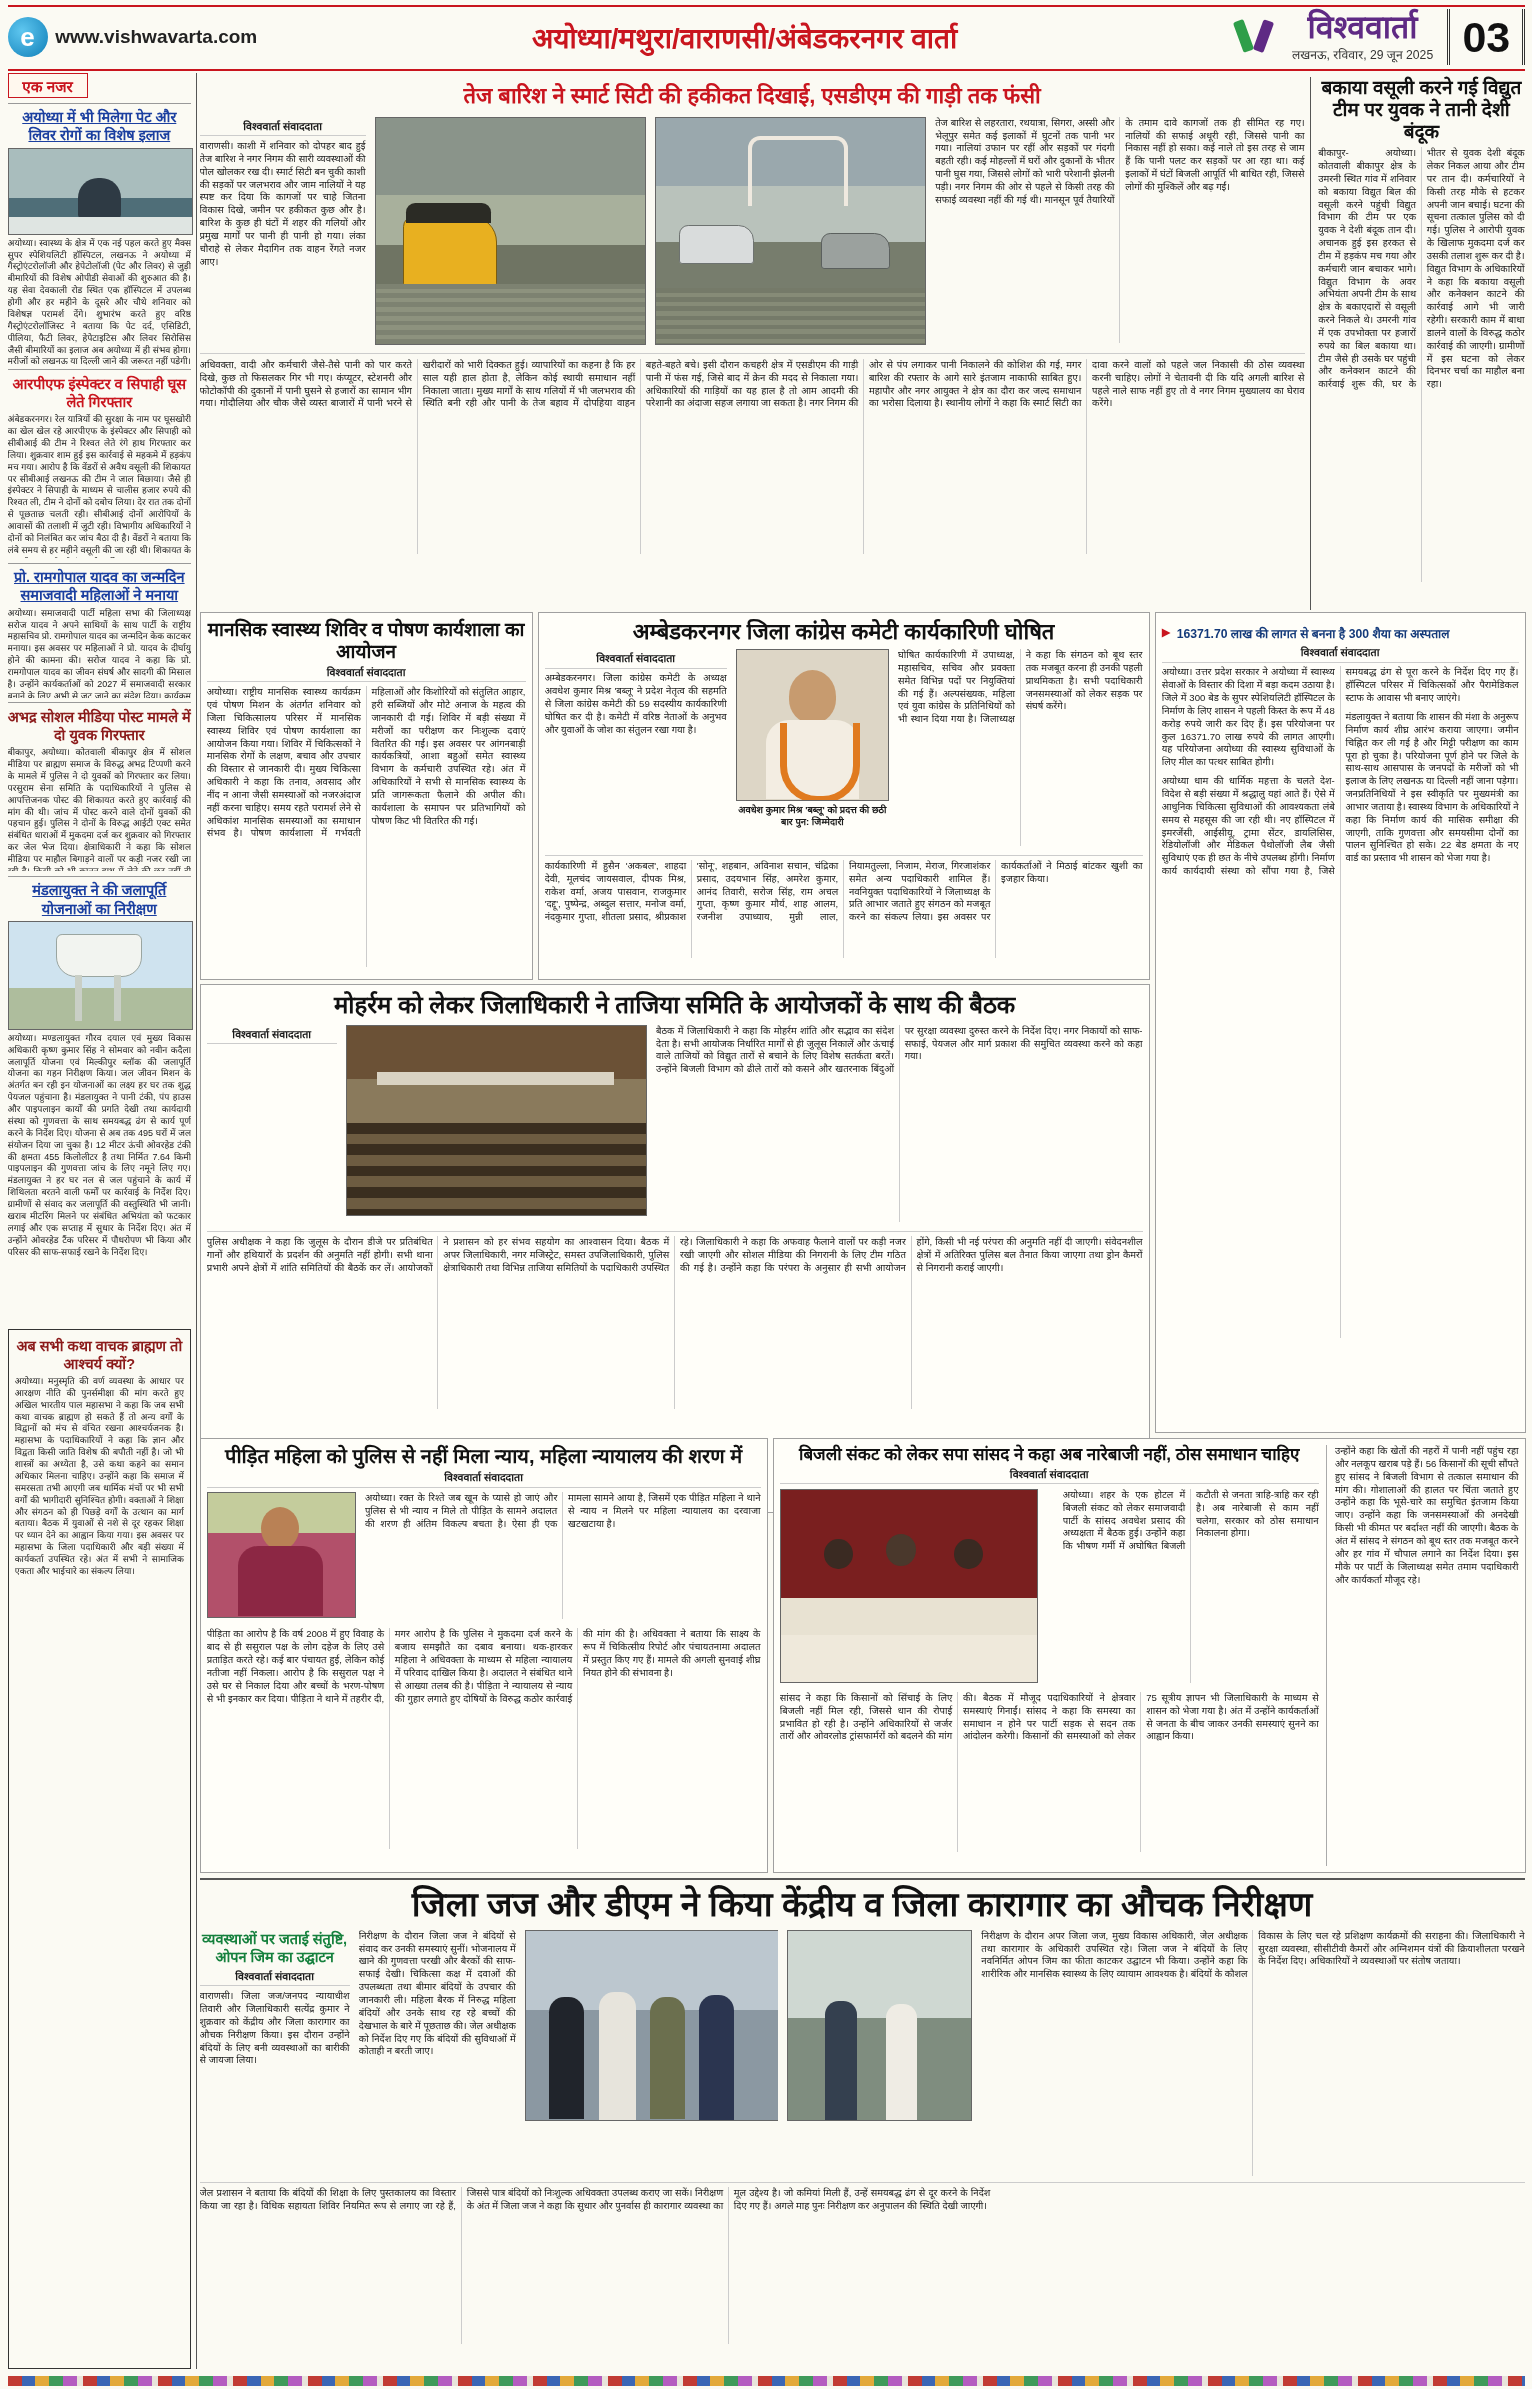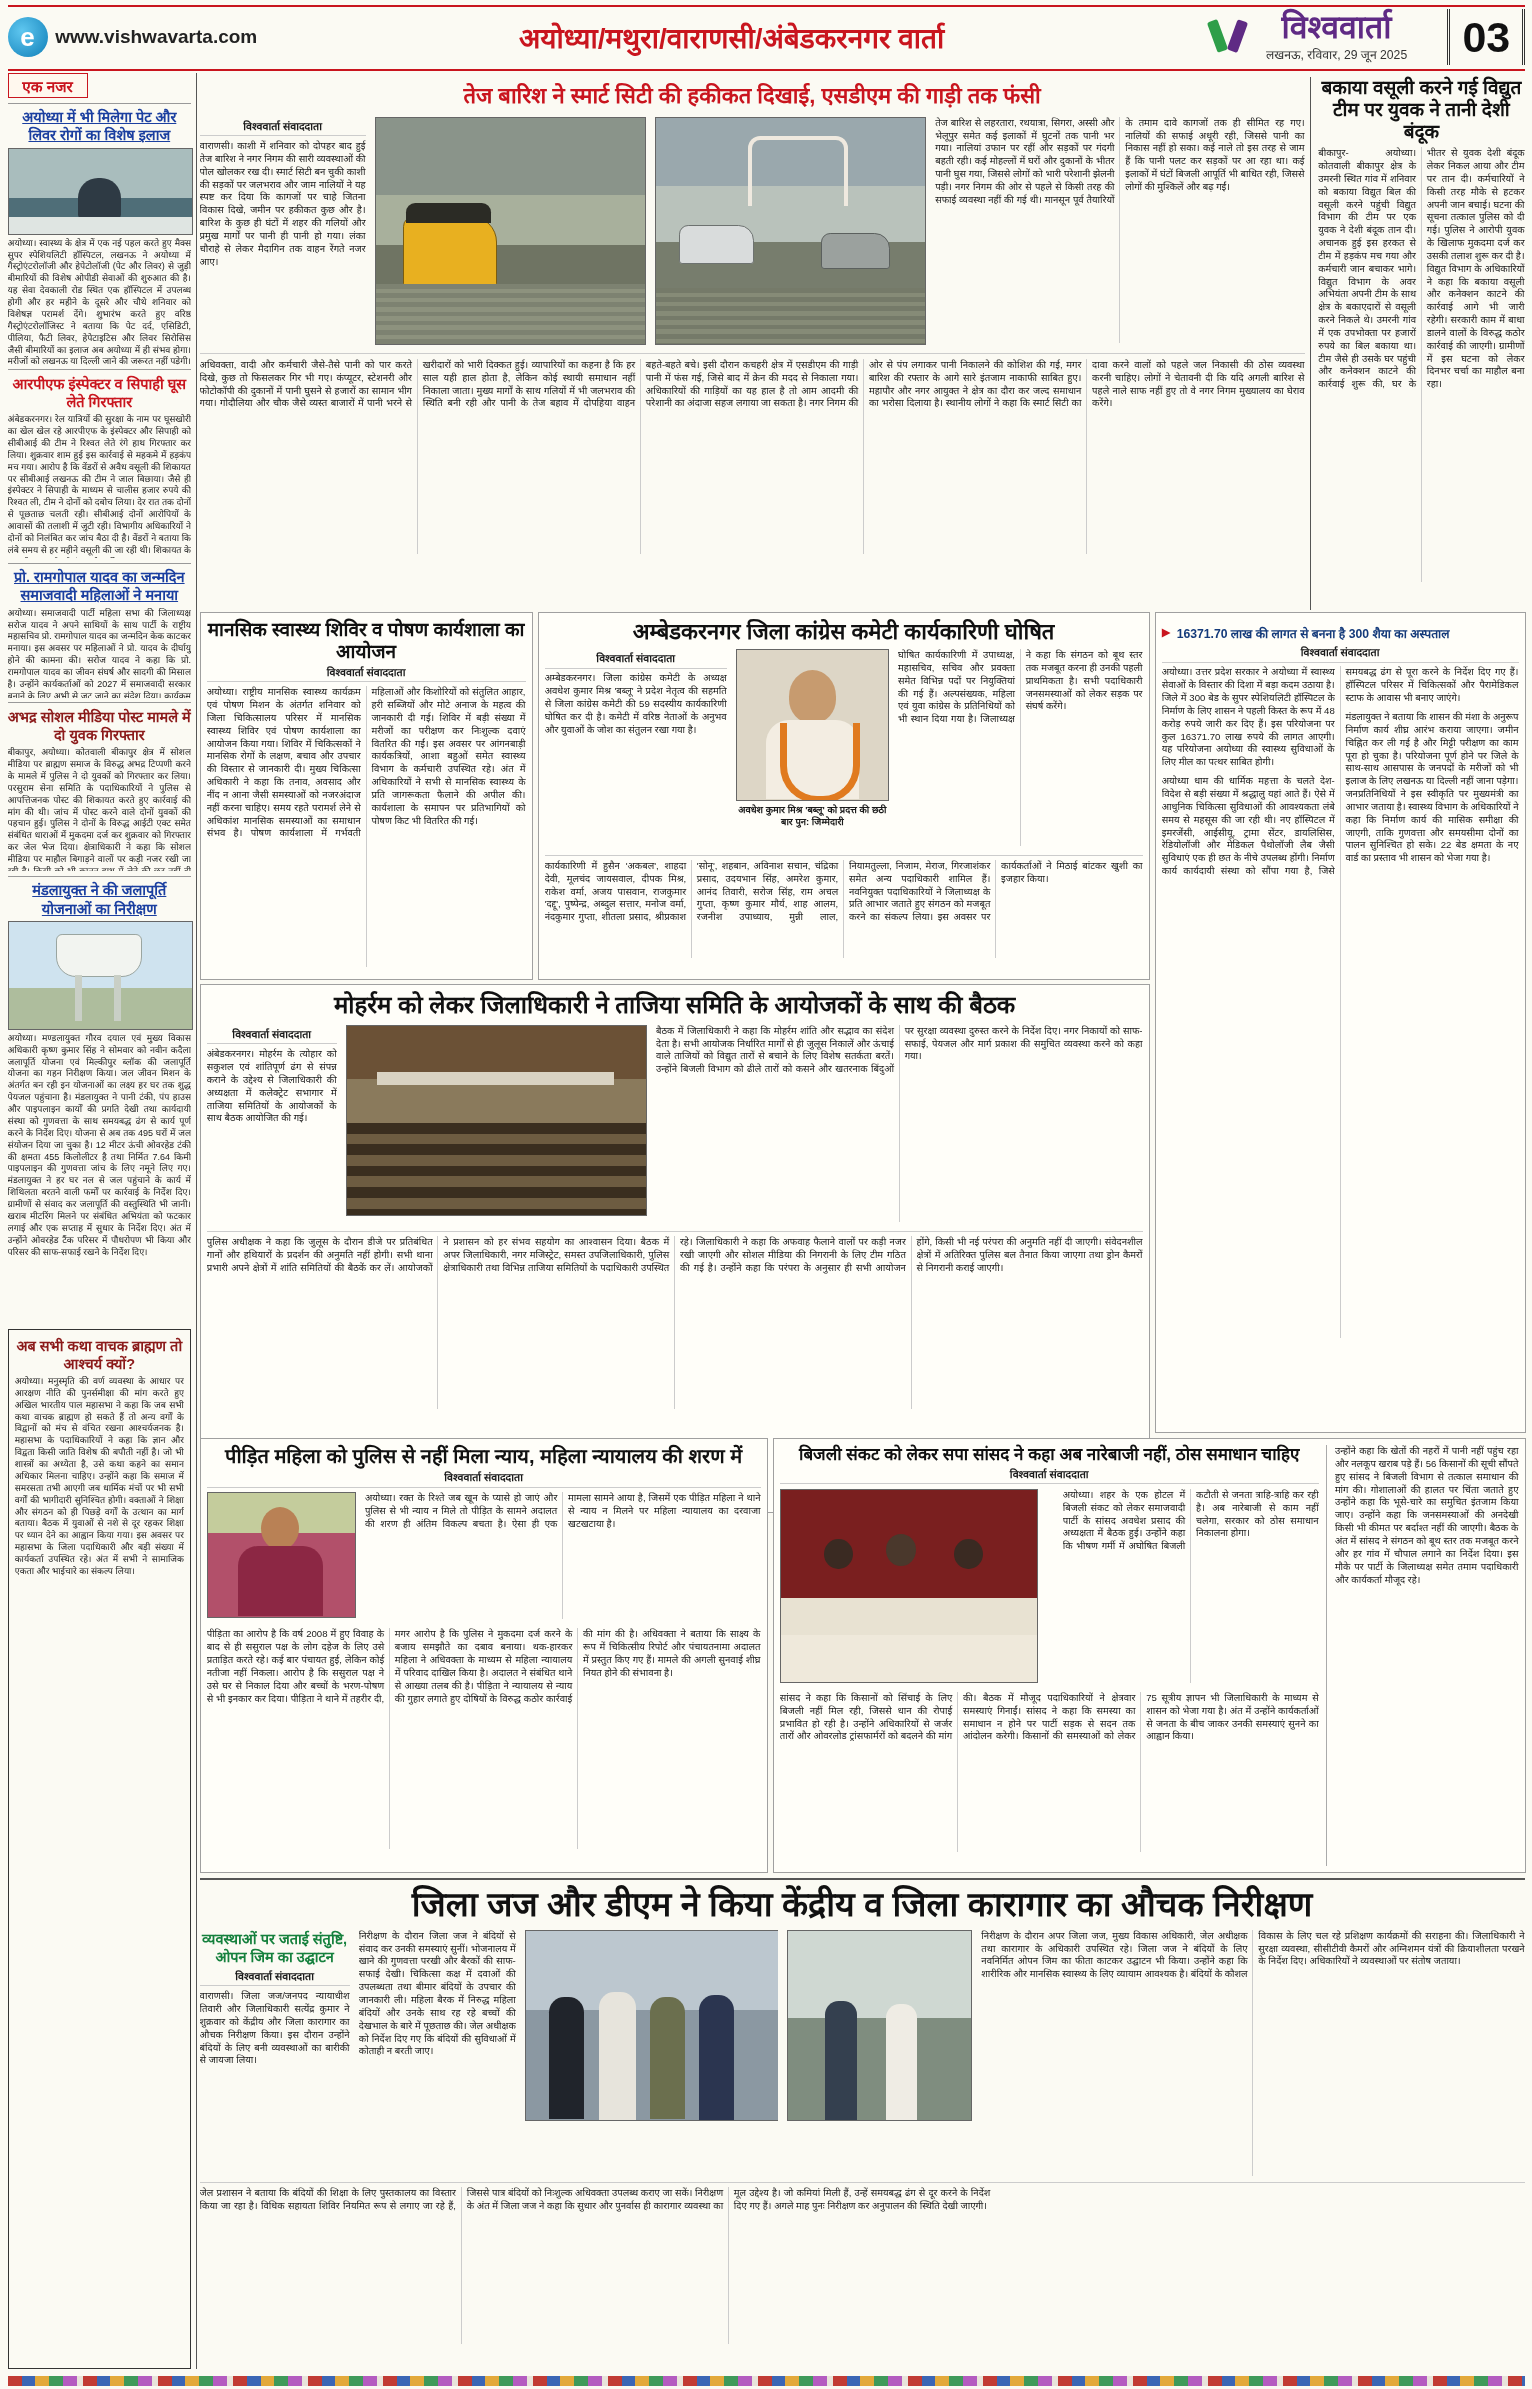--- a/index.html
+++ b/index.html
@@ -6,21 +6,21 @@
   body{width:1533px;height:2389px;position:relative;background:#fbfaf3;
        font-family:"Liberation Sans","DejaVu Sans",sans-serif;color:#1a1a1a;}
   .redline{position:absolute;left:7.6px;right:7.6px;height:2.3px;background:#c9151e;}
   
   #header{position:absolute;left:7.6px;right:7.6px;top:8.4px;height:58px;display:flex;align-items:center;}
   .logo-e{width:40px;height:40px;border-radius:50%;flex:0 0 auto;
           background:radial-gradient(circle at 35% 35%,#5fc7f0,#0f7fb8);
           color:#fff;font-size:26px;font-weight:bold;display:flex;align-items:center;justify-content:center;}
   .site{font-size:19px;font-weight:bold;color:#222;margin-left:7.6px;white-space:nowrap;}
   .region{flex:1;text-align:center;color:#c9151e;font-size:28px;font-weight:bold;}
-  .brand{display:flex;align-items:center;gap:17px;margin-right:40px;}
+  .brand{display:flex;align-items:center;gap:17px;margin-right:14px;}
   .vlogo{width:43px;height:43px;position:relative;flex:0 0 auto;}
   .vlogo .v1{position:absolute;left:6.1px;top:4.6px;width:10.7px;height:32px;background:#2e9e49;transform:rotate(-20deg);border-radius:2.3px;}
   .vlogo .v2{position:absolute;right:6.1px;top:4.6px;width:10.7px;height:32px;background:#5f2a84;transform:rotate(20deg);border-radius:2.3px;}
   .brandtxt{text-align:center;}
   .mast{color:#5f2a84;font-size:32px;font-weight:bold;line-height:1;}
   .edition{font-size:12.2px;color:#333;margin-top:3.1px;}
   .pagenum{border-left:3.1px double #333;border-right:3.1px double #333;padding:0 12.2px;
            font-size:43px;font-weight:bold;color:#111;line-height:56px;}
   
   #content{position:absolute;left:7.6px;top:73px;width:1518px;height:2302px;}
@@ -251,21 +251,20 @@
       <p>अयोध्या धाम की धार्मिक महत्ता के चलते देश-विदेश से बड़ी संख्या में श्रद्धालु यहां आते हैं। ऐसे में आधुनिक चिकित्सा सुविधाओं की आवश्यकता लंबे समय से महसूस की जा रही थी। नए हॉस्पिटल में इमरजेंसी, आईसीयू, ट्रामा सेंटर, डायलिसिस, रेडियोलॉजी और मेडिकल पैथोलॉजी लैब जैसी सुविधाएं एक ही छत के नीचे उपलब्ध होंगी। निर्माण कार्य कार्यदायी संस्था को सौंपा गया है, जिसे समयबद्ध ढंग से पूरा करने के निर्देश दिए गए हैं। हॉस्पिटल परिसर में चिकित्सकों और पैरामेडिकल स्टाफ के आवास भी बनाए जाएंगे।</p>
       <p>मंडलायुक्त ने बताया कि शासन की मंशा के अनुरूप निर्माण कार्य शीघ्र आरंभ कराया जाएगा। जमीन चिह्नित कर ली गई है और मिट्टी परीक्षण का काम पूरा हो चुका है। परियोजना पूर्ण होने पर जिले के साथ-साथ आसपास के जनपदों के मरीजों को भी इलाज के लिए लखनऊ या दिल्ली नहीं जाना पड़ेगा। जनप्रतिनिधियों ने इस स्वीकृति पर मुख्यमंत्री का आभार जताया है। स्वास्थ्य विभाग के अधिकारियों ने कहा कि निर्माण कार्य की मासिक समीक्षा की जाएगी, ताकि गुणवत्ता और समयसीमा दोनों का पालन सुनिश्चित हो सके। 22 बेड क्षमता के नए वार्ड का प्रस्ताव भी शासन को भेजा गया है।</p>
     </div>
   </div>
 
   <div id="moharram" class="art boxed">
     <div class="hl mh-hl">मोहर्रम को लेकर जिलाधिकारी ने ताजिया समिति के आयोजकों के साथ की बैठक</div>
     <div class="mh-row">
       <div class="mh-left">
         <div class="byline">विश्ववार्ता संवाददाता</div>
-        <div class="body" style="height:166px">अंबेडकरनगर। मोहर्रम के त्योहार को सकुशल एवं शांतिपूर्ण ढंग से संपन्न कराने के उद्देश्य से जिलाधिकारी की अध्यक्षता में कलेक्ट्रेट सभागार में ताजिया समितियों के आयोजकों के साथ बैठक आयोजित की गई।</div>
       </div>
       <div class="photo ph-meeting">
         <div class="fig" style="left:0;bottom:0;width:100%;height:92px;background:repeating-linear-gradient(180deg,#3a2e1f 0 10.7px,#6d5c41 10.7px 21.4px);"></div>
         <div class="fig" style="left:30.5px;top:46px;width:237px;height:13.7px;background:#d9d2c2;"></div>
       </div>
       <div class="mh-right">
         <div class="body cols2" style="height:197px">बैठक में जिलाधिकारी ने कहा कि मोहर्रम शांति और सद्भाव का संदेश देता है। सभी आयोजक निर्धारित मार्गों से ही जुलूस निकालें और ऊंचाई वाले ताजियों को विद्युत तारों से बचाने के लिए विशेष सतर्कता बरतें। उन्होंने बिजली विभाग को ढीले तारों को कसने और खतरनाक बिंदुओं पर सुरक्षा व्यवस्था दुरुस्त करने के निर्देश दिए। नगर निकायों को साफ-सफाई, पेयजल और मार्ग प्रकाश की समुचित व्यवस्था करने को कहा गया।</div>
       </div>
     </div>
     <div class="body cols4 mh-bottom">पुलिस अधीक्षक ने कहा कि जुलूस के दौरान डीजे पर प्रतिबंधित गानों और हथियारों के प्रदर्शन की अनुमति नहीं होगी। सभी थाना प्रभारी अपने क्षेत्रों में शांति समितियों की बैठकें कर लें। आयोजकों ने प्रशासन को हर संभव सहयोग का आश्वासन दिया। बैठक में अपर जिलाधिकारी, नगर मजिस्ट्रेट, समस्त उपजिलाधिकारी, पुलिस क्षेत्राधिकारी तथा विभिन्न ताजिया समितियों के पदाधिकारी उपस्थित रहे। जिलाधिकारी ने कहा कि अफवाह फैलाने वालों पर कड़ी नजर रखी जाएगी और सोशल मीडिया की निगरानी के लिए टीम गठित की गई है। उन्होंने कहा कि परंपरा के अनुसार ही सभी आयोजन होंगे, किसी भी नई परंपरा की अनुमति नहीं दी जाएगी। संवेदनशील क्षेत्रों में अतिरिक्त पुलिस बल तैनात किया जाएगा तथा ड्रोन कैमरों से निगरानी कराई जाएगी।</div>

